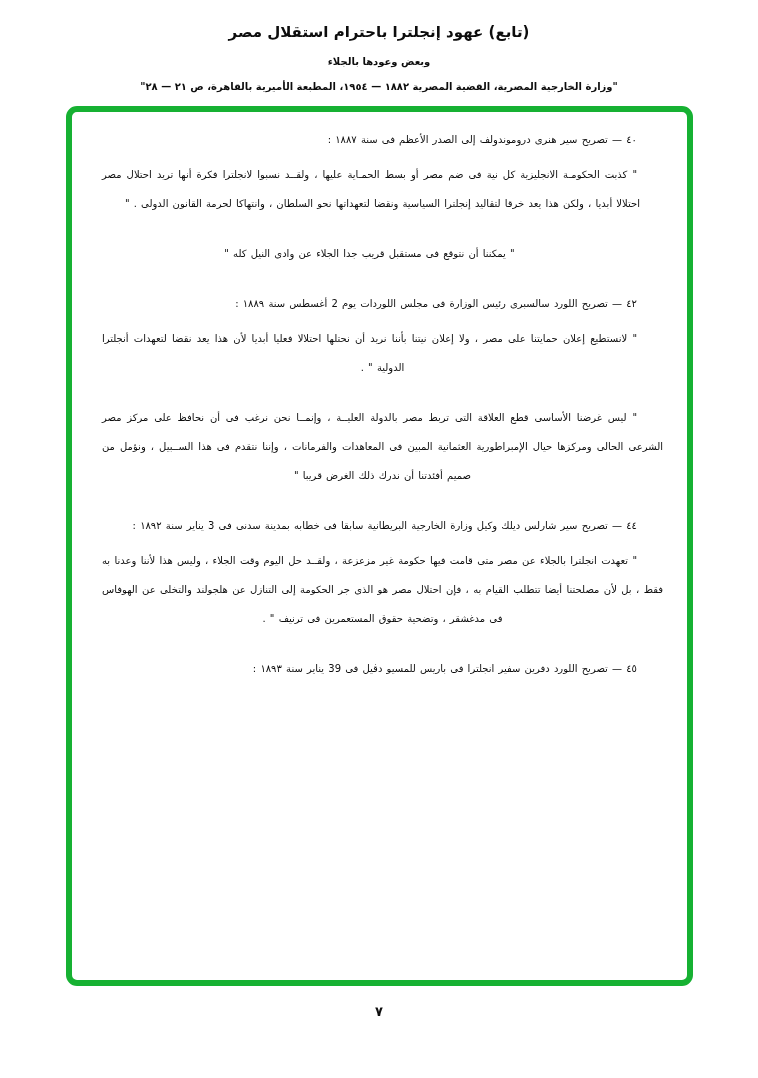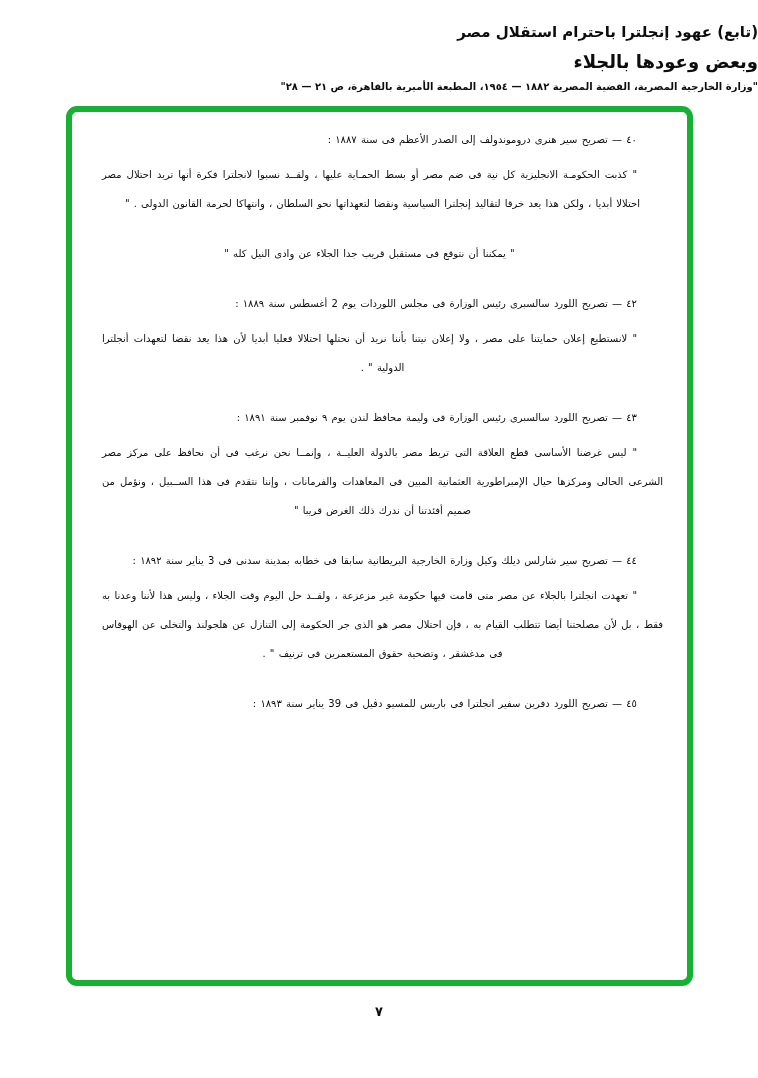--- a/index.html
+++ b/index.html
@@ -13,31 +13,32 @@
     color: #0d0d0d;
   }
   .page {
     position: relative;
     width: 758px;
     height: 1078px;
     direction: rtl;
   }
   .page-header {
     padding-top: 22px;
+    text-align: center;
     direction: rtl;
   }
   .title-1 {
     margin: 0;
     font-size: 15px;
     font-weight: bold;
     line-height: 20px;
   }
   .title-2 {
     margin: 11px 0 0 0;
-    font-size: 18px;
+    font-size: 10px;
     font-weight: bold;
     line-height: 18px;
   }
   .citation {
     margin-top: 9px;
     font-size: 10px;
     font-weight: bold;
     line-height: 13px;
     letter-spacing: 0.2px;
   }
@@ -97,21 +98,20 @@
   <section class="entry">
     <p class="quote">" يمكننا أن نتوقع فى مستقبل قريب جدا الجلاء عن وادى النيل كله "</p>
   </section>
 
   <section class="entry">
     <p class="heading">٤٢ — تصريح اللورد سالسبرى رئيس الوزارة فى مجلس اللوردات يوم 2 أغسطس سنة ١٨٨٩ :</p>
     <p class="quote">" لانستطيع إعلان حمايتنا على مصر ، ولا إعلان نيتنا بأننا نريد أن نحتلها احتلالا فعليا أبديا لأن هذا يعد نقضا لتعهدات أنجلترا الدولية " .</p>
   </section>
 
   <section class="entry">
-    <p class="heading">٤٣ — تصريح اللورد سالسبرى رئيس الوزارة فى وليمة محافظ لندن يوم ٩ نوفمبر سنة ١٨٩١ :</p>
     <p class="quote">" ليس غرضنا الأساسى قطع العلاقة التى تربط مصر بالدولة العليــة ، وإنمــا نحن نرغب فى أن نحافظ على مركز مصر الشرعى الحالى ومركزها حيال الإمبراطورية العثمانية المبين فى المعاهدات والفرمانات ، وإننا نتقدم فى هذا الســبيل ، ونؤمل من صميم أفئدتنا أن ندرك ذلك الغرض قريبا "</p>
   </section>
 
   <section class="entry">
     <p class="heading">٤٤ — تصريح سير شارلس ديلك وكيل وزارة الخارجية البريطانية سابقا فى خطابه بمدينة سدنى فى 3 يناير سنة ١٨٩٢ :</p>
     <p class="quote">" تعهدت انجلترا بالجلاء عن مصر متى قامت فيها حكومة غير مزعزعة ، ولقــد حل اليوم وقت الجلاء ، وليس هذا لأننا وعدنا به فقط ، بل لأن مصلحتنا أيضا تتطلب القيام به ، فإن احتلال مصر هو الذى جر الحكومة إلى التنازل عن هلجولند والتخلى عن الهوفاس فى مدغشقر ، وتضحية حقوق المستعمرين فى ترنيف " .</p>
   </section>
 
   <section class="entry">
     <p class="heading">٤٥ — تصريح اللورد دفرين سفير انجلترا فى باريس للمسيو دڤيل فى 39 يناير سنة ١٨٩٣ :</p>

